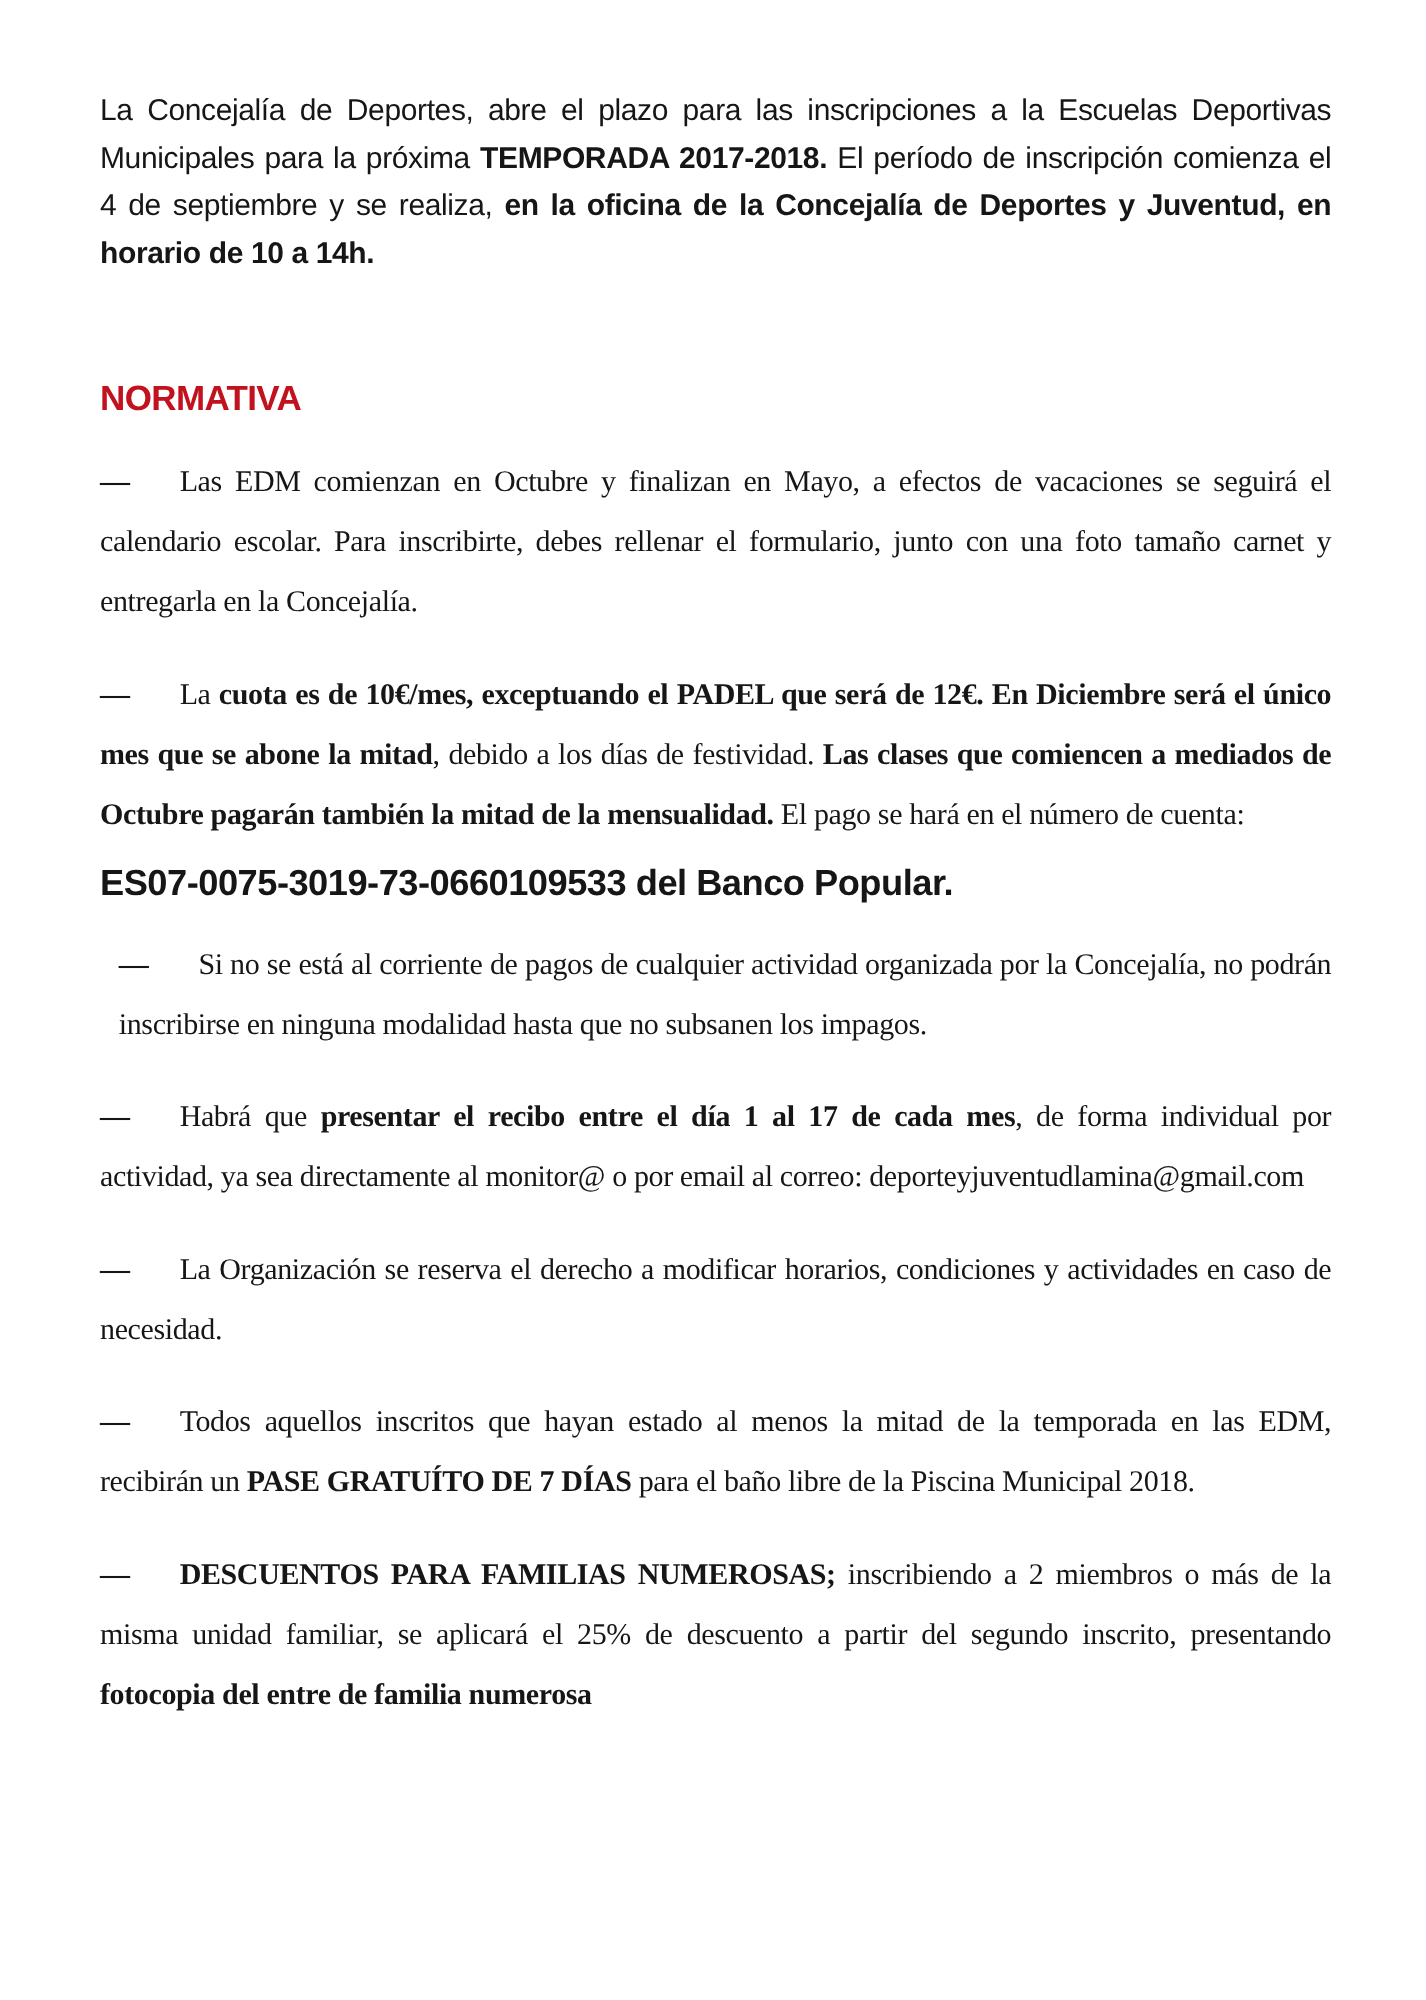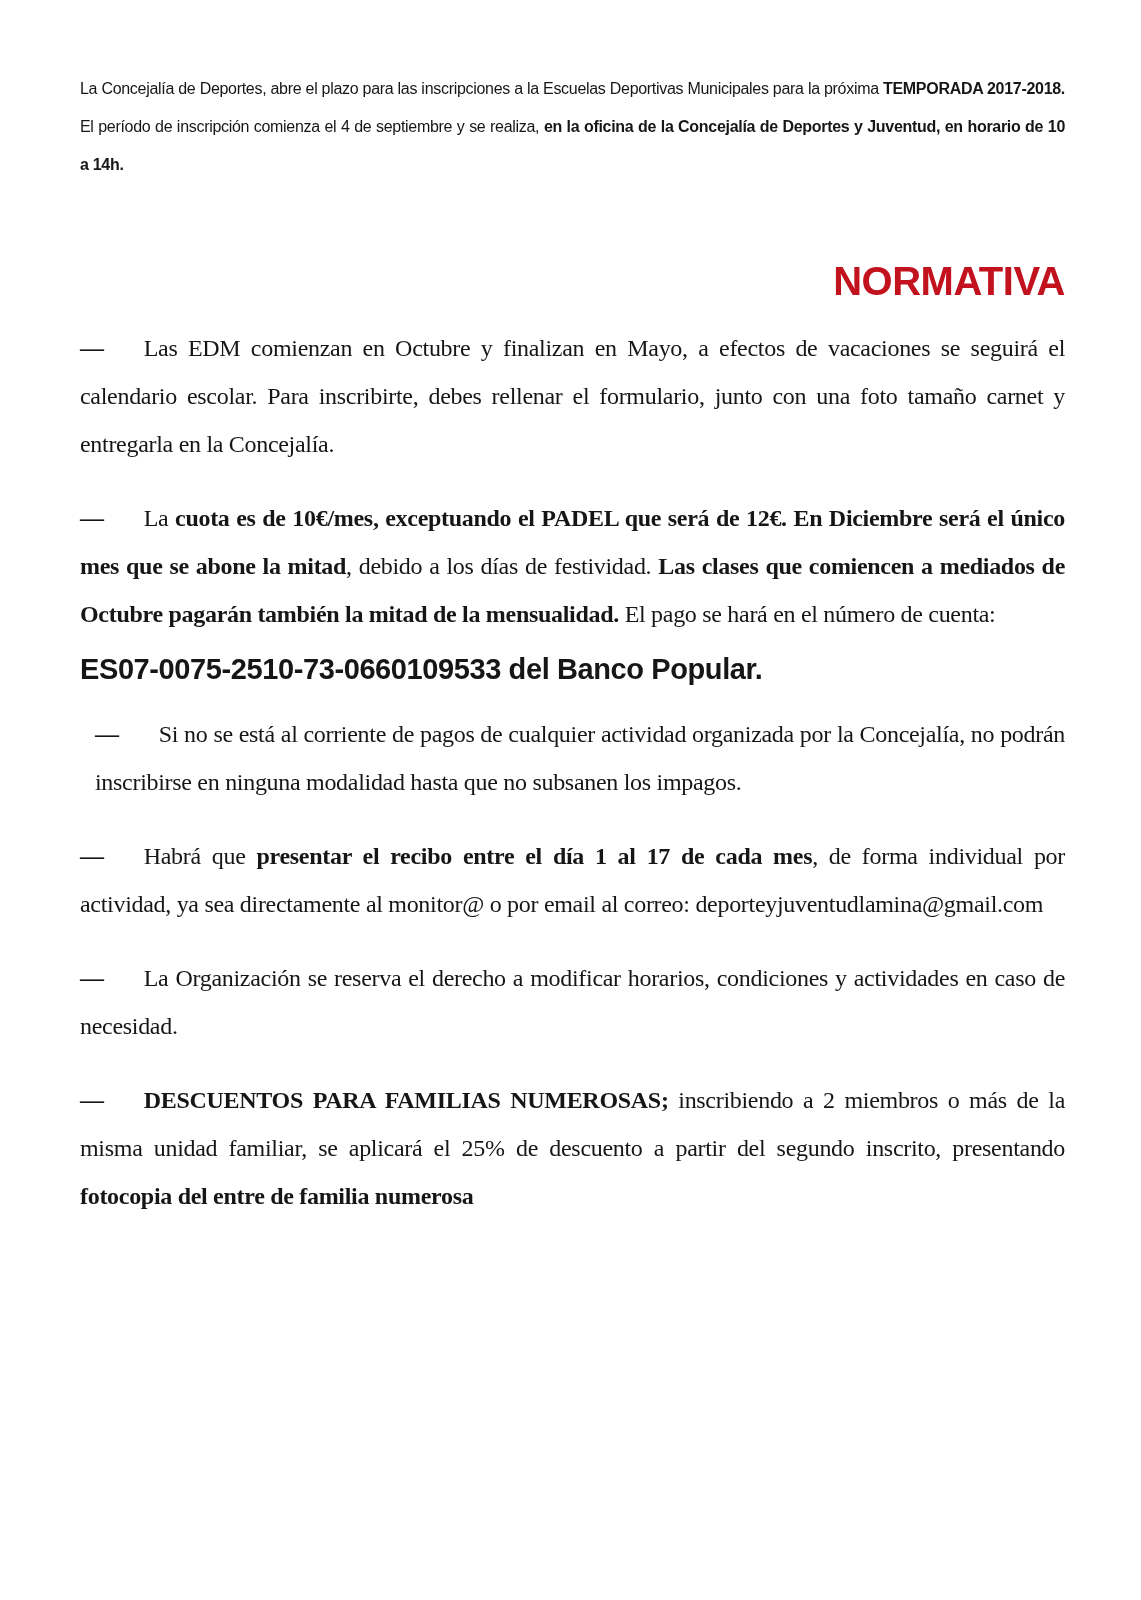--- a/index.html
+++ b/index.html
@@ -13,31 +13,31 @@
     overflow: hidden;
     font-family: "Liberation Sans", sans-serif;
     color: #161616;
   }
   .doc {
     padding: 70px 76px 0 80px;
   }
   p { margin: 0; }
 
   .intro {
-    font-size: 16px;
+    font-size: 24px;
     line-height: 38px;
     text-align: justify;
     letter-spacing: -0.3px;
   }
 
   .normativa {
     margin-top: 74px;
-    text-align: right;
+    text-align: left;
     font-weight: bold;
-    font-size: 40px;
+    font-size: 28px;
     line-height: 46px;
     color: var(--accent, #c1121e);
     letter-spacing: -0.5px;
   }
 
   .bullet {
     margin-top: 26px;
     font-size: 24px;
     line-height: 48px;
     text-align: justify;
@@ -68,19 +68,20 @@
 </style>
 </head>
 <body style="color: rgb(22, 22, 22); background: rgb(255, 255, 255);">
 
 <div class="doc">
   <div>
       <p class="intro"><span>La Concejalía de Deportes, abre el plazo para las inscripciones a la Escuelas Deportivas Municipales para la próxima </span><span class="b">TEMPORADA 2017-2018.</span><span> El período de inscripción comienza el 4 de septiembre y se realiza, </span><span class="b">en la oficina de la Concejalía de Deportes y Juventud, en horario de 10 a 14h.</span></p>
       <div class="normativa">NORMATIVA</div>
       <p class="bullet"><span class="dash">—</span><span class="tab"></span><span>Las EDM comienzan en Octubre y finalizan en Mayo, a efectos de vacaciones se seguirá el calendario escolar. Para inscribirte, debes rellenar el formulario, junto con una foto tamaño carnet y entregarla en la Concejalía.</span></p>
       <p class="bullet"><span class="dash">—</span><span class="tab"></span><span>La </span><span class="b">cuota es de 10€/mes, exceptuando el PADEL que será de 12€. En Diciembre será el único mes que se abone la mitad</span><span>, debido a los días de festividad. </span><span class="b">Las clases que comiencen a mediados de Octubre pagarán también la mitad de la mensualidad.</span><span> El pago se hará en el número de cuenta:</span></p>
-      <p class="account"><span class="b">ES07-0075-2510-73-0660109533 del Banco Popular.</span></p>
+      <p class="account"><span class="b">ES07-0075-3019-73-0660109533 del Banco Popular.</span></p>
       <p class="bullet"><span class="dash">—</span><span class="tab"></span><span>Si no se está al corriente de pagos de cualquier actividad organizada por la Concejalía, no podrán inscribirse en ninguna modalidad hasta que no subsanen los impagos.</span></p>
       <p class="bullet"><span class="dash">—</span><span class="tab"></span><span>Habrá que </span><span class="b">presentar el recibo entre el día 1 al 17 de cada mes</span><span>, de forma individual por actividad, ya sea directamente al monitor@ o por email al correo: deporteyjuventudlamina@gmail.com</span></p>
       <p class="bullet"><span class="dash">—</span><span class="tab"></span><span>La Organización se reserva el derecho a modificar horarios, condiciones y actividades en caso de necesidad.</span></p>
+      <p class="bullet"><span class="dash">—</span><span class="tab"></span><span>Todos aquellos inscritos que hayan estado al menos la mitad de la temporada en las EDM, recibirán un </span><span class="b">PASE GRATUÍTO DE 7 DÍAS</span><span> para el baño libre de la Piscina Municipal 2018.</span></p>
       <p class="bullet"><span class="dash">—</span><span class="tab"></span><span class="b">DESCUENTOS PARA FAMILIAS NUMEROSAS;</span><span> inscribiendo a 2 miembros o más de la misma unidad familiar, se aplicará el 25% de descuento a partir del segundo inscrito, presentando </span><span class="b">fotocopia del entre de familia numerosa</span></p>
     </div>
 </div>
 
 </body></html>

